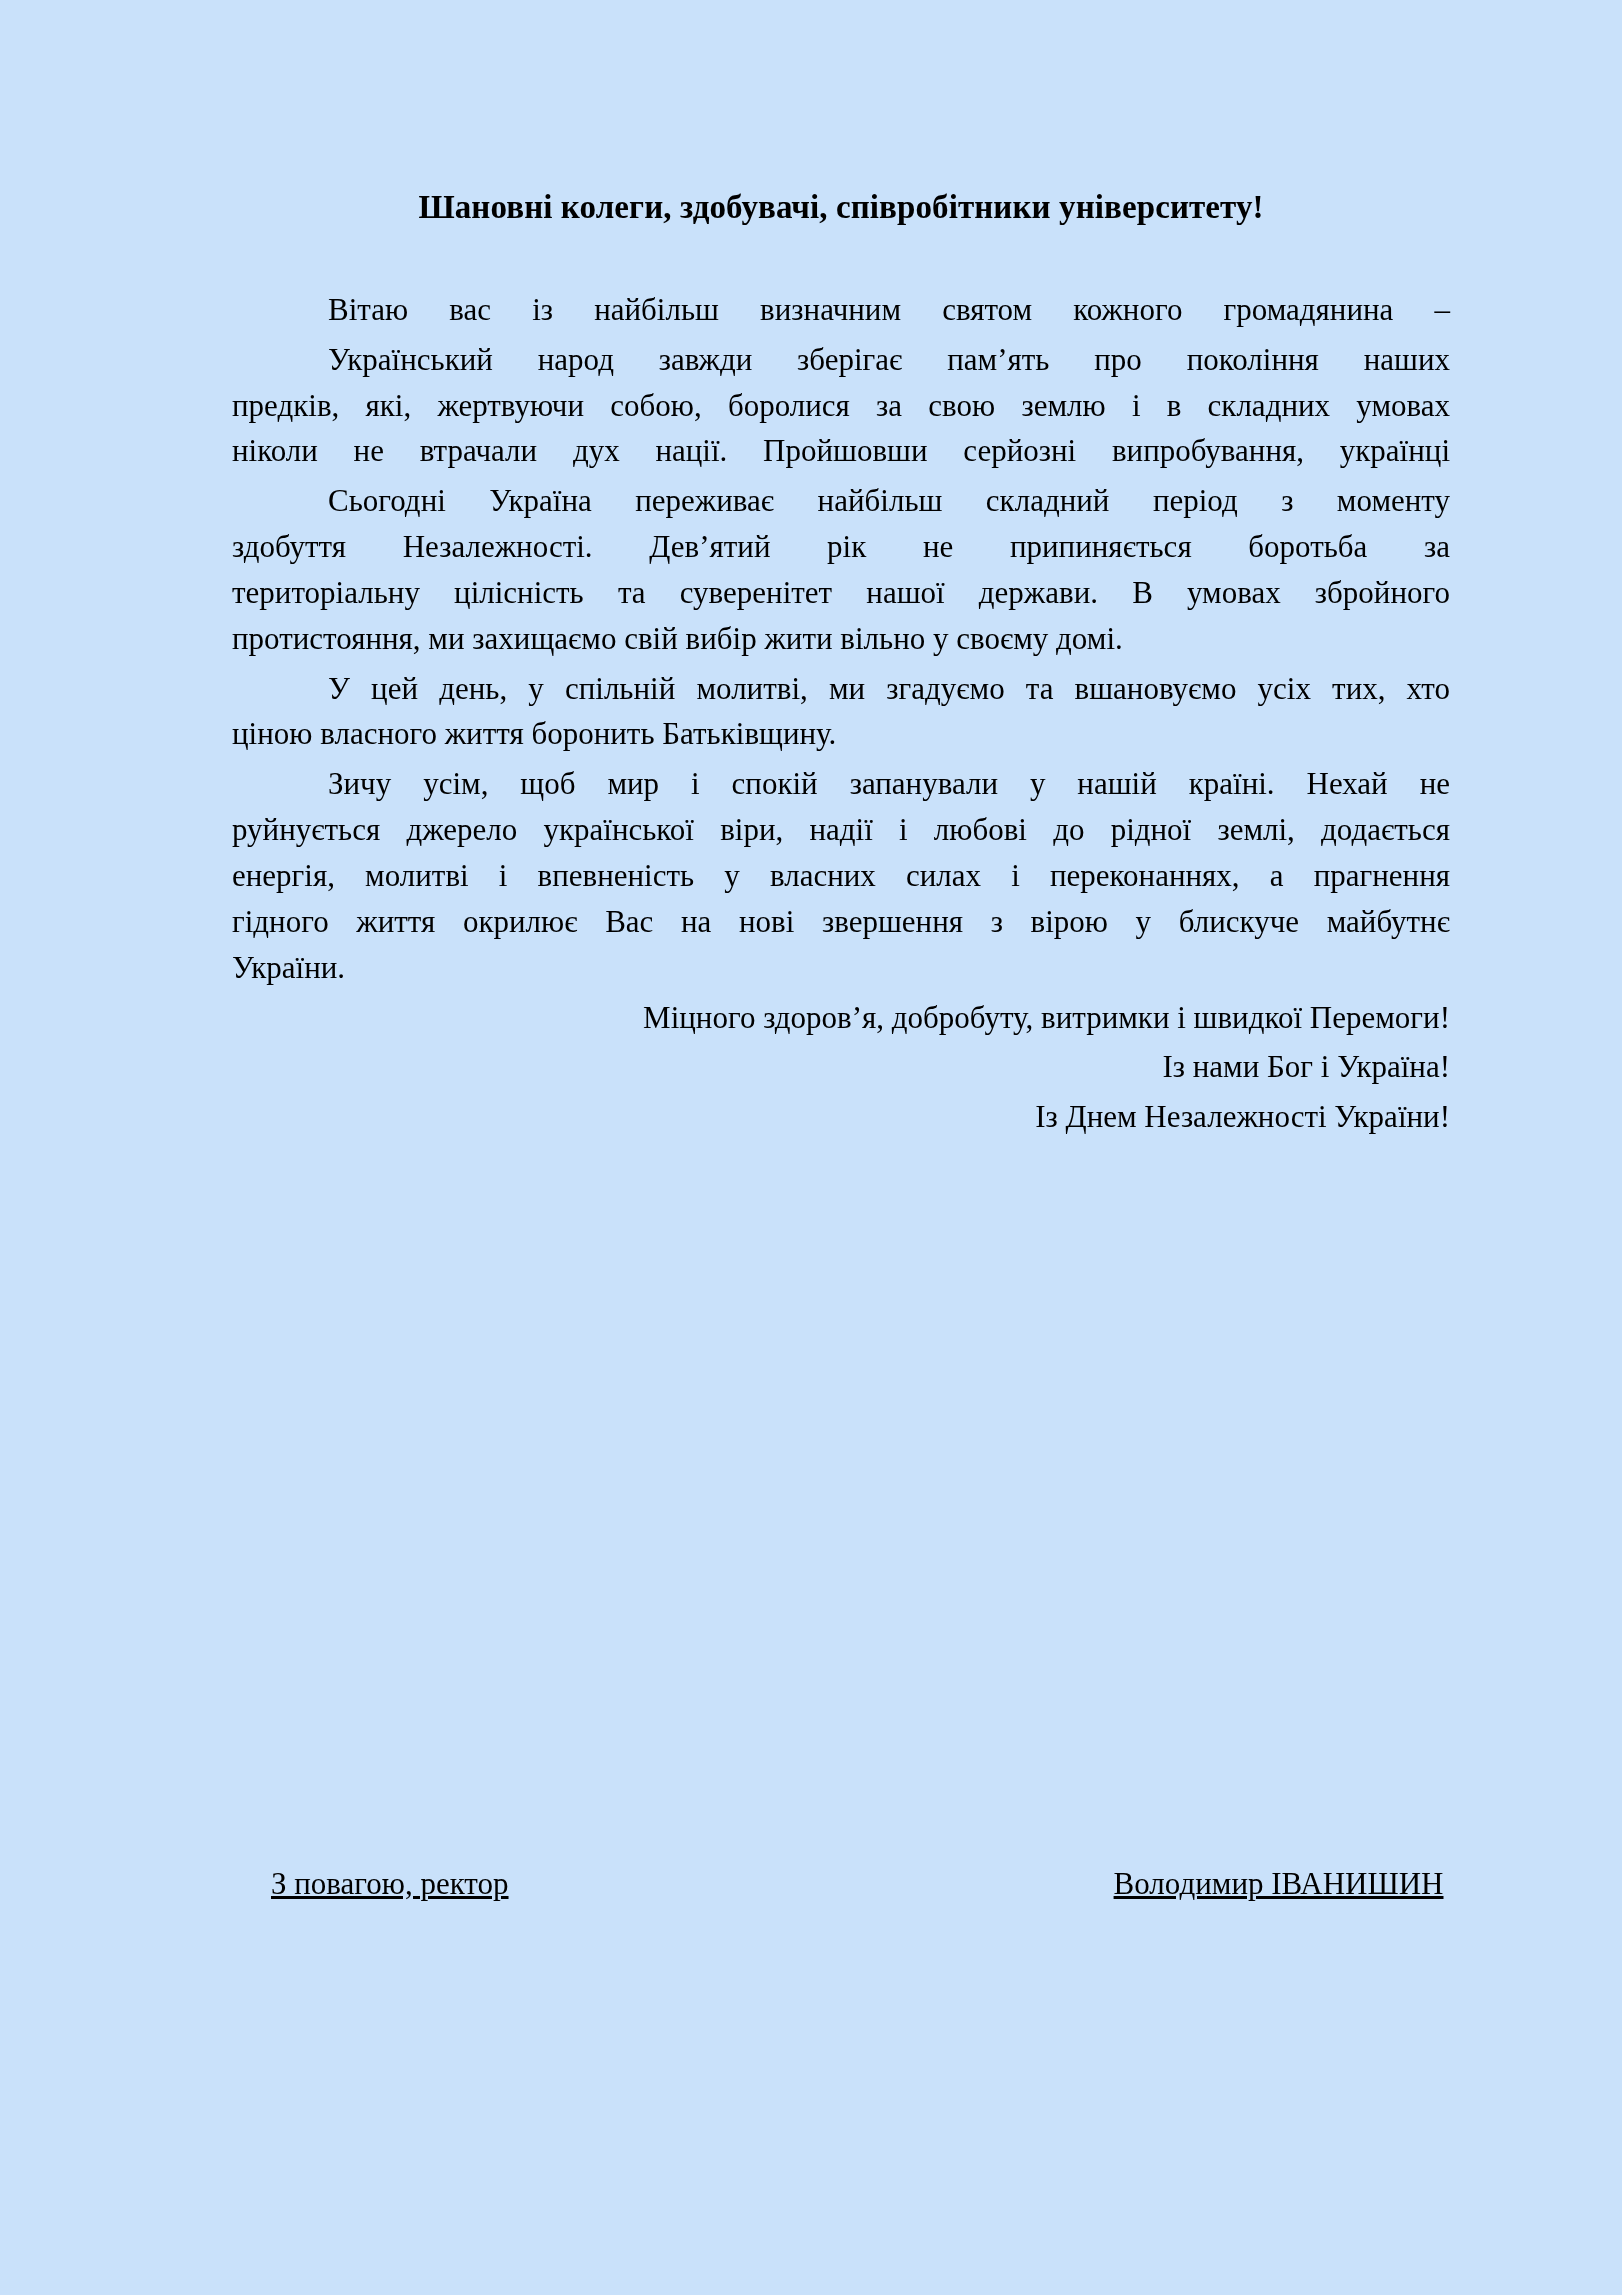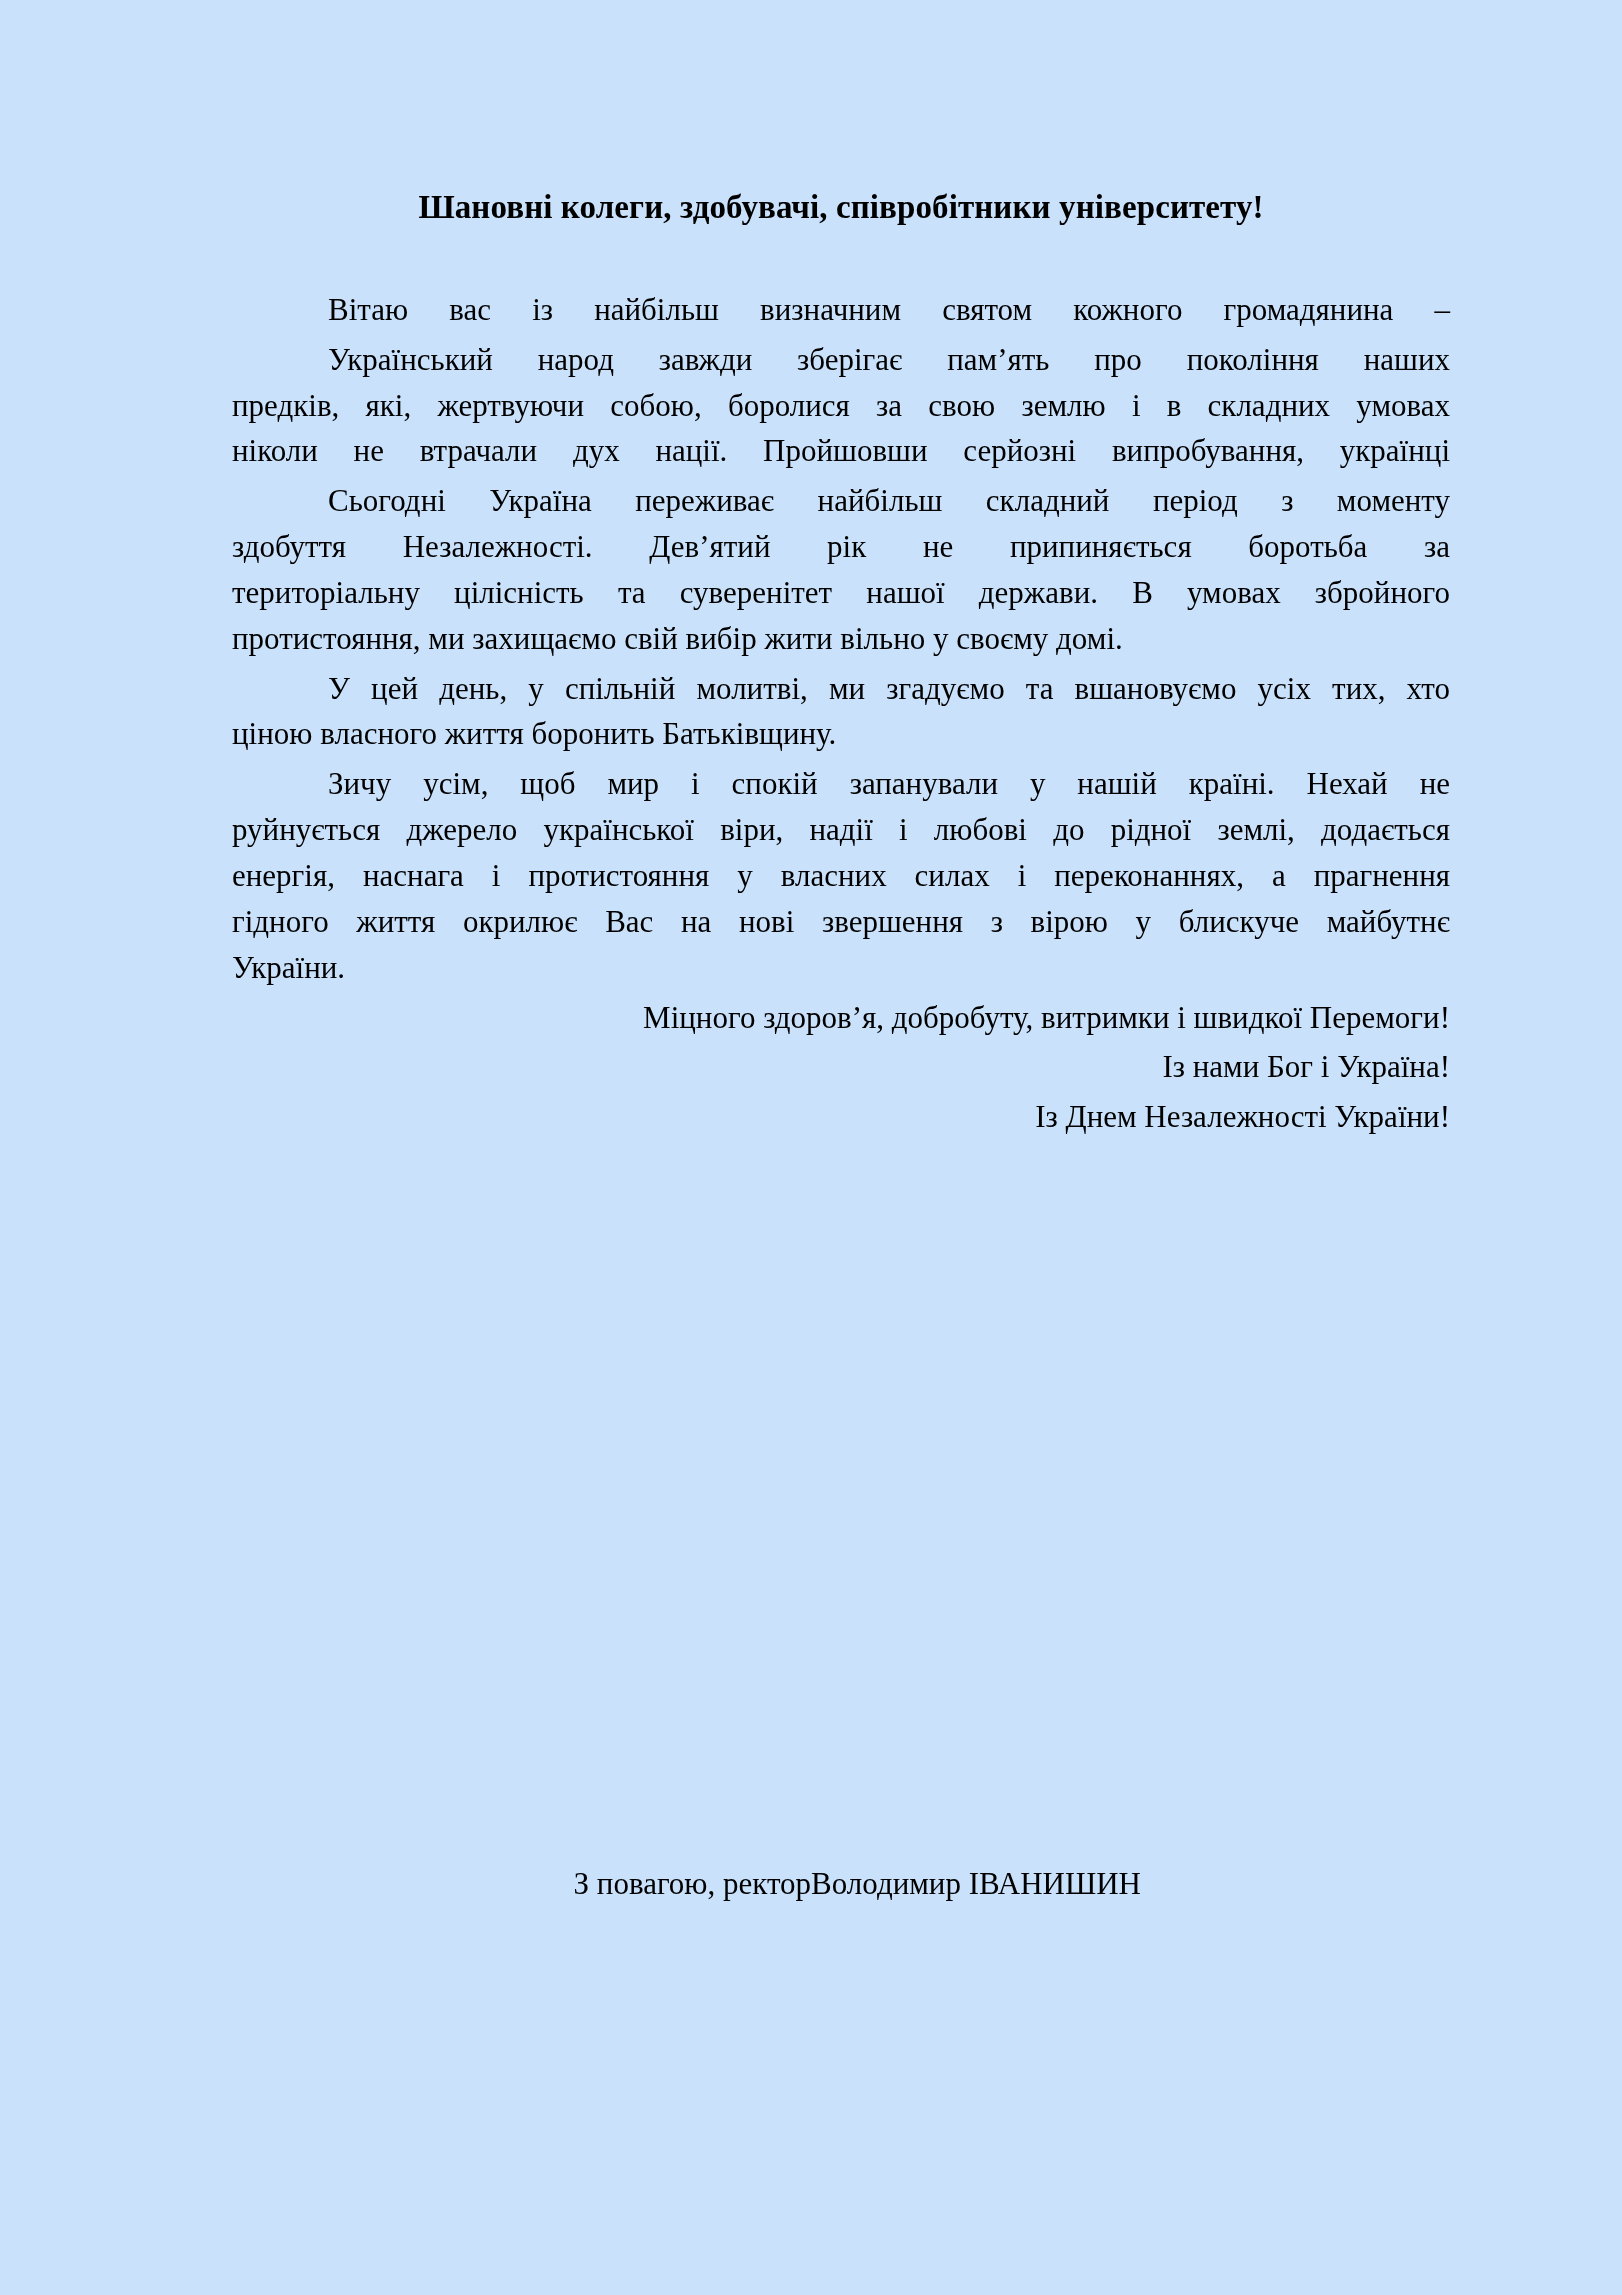--- a/index.html
+++ b/index.html
@@ -77,24 +77,25 @@
     margin: 0 0 3.9px 0;
     text-align: right;
   }
 
   .signature-row {
     position: absolute;
     left: 232px;
     top: 1862px;
     width: 1218px;
     display: flex;
-    justify-content: center;
+    justify-content: space-between;
     align-items: baseline;
     font-size: 31px;
     line-height: 1.4;
+    text-decoration: underline;
   }
 
   .sig-left {
     padding-left: 39px;
   }
 
   .sig-right {
     padding-right: 6.5px;
   }
 </style>
@@ -125,21 +126,21 @@
     </p>
 
     <p class="para">
       <span class="ln first">У цей день, у спільній молитві, ми згадуємо та вшановуємо усіх тих, хто</span>
       <span class="ln tail">ціною власного життя боронить Батьківщину.</span>
     </p>
 
     <p class="para">
       <span class="ln first">Зичу усім, щоб мир і спокій запанували у нашій країні. Нехай не</span>
       <span class="ln">руйнується джерело української віри, надії і любові до рідної землі, додається</span>
-      <span class="ln">енергія, наснага і протистояння у власних силах і переконаннях, а прагнення</span>
+      <span class="ln">енергія, молитві і впевненість у власних силах і переконаннях, а прагнення</span>
       <span class="ln">гідного життя окрилює Вас на нові звершення з вірою у блискуче майбутнє</span>
       <span class="ln tail">України.</span>
     </p>
 
     <p class="short-line">Міцного здоров’я, добробуту, витримки і швидкої Перемоги!</p>
     <p class="short-line">Із нами Бог і Україна!</p>
     <p class="short-line">Із Днем Незалежності України!</p>
 
   </div>
 

